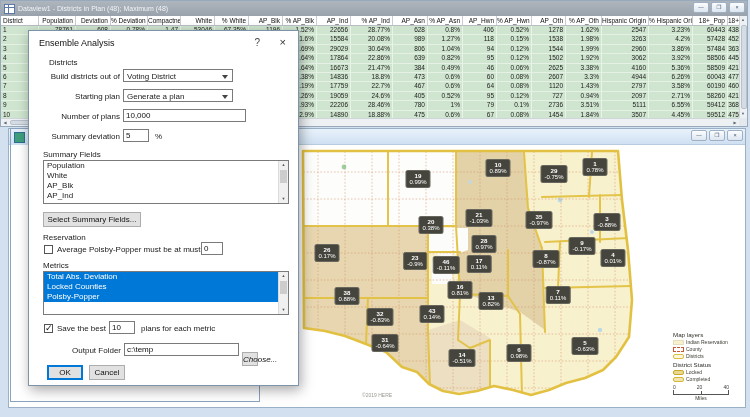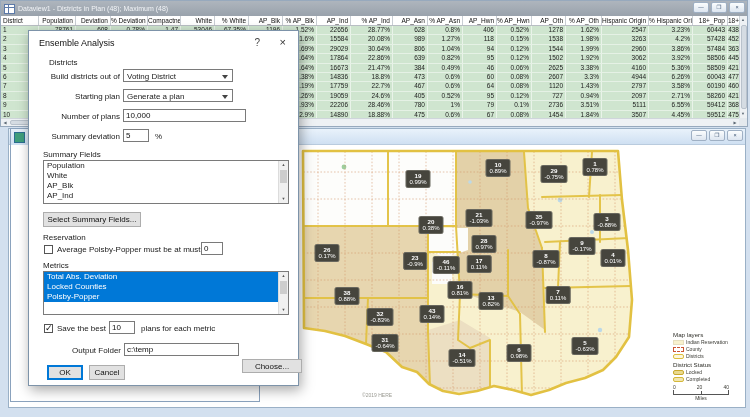--- a/index.html
+++ b/index.html
@@ -593,19 +593,19 @@
       </div>
     </div>
 
     <span class="cb checked" id="cb-save" style="left:15px;top:293px;"></span>
     <div class="lbl-l" style="left:28px;top:293px;">Save the best</div>
     <input class="tb" style="left: 80px; top: 290px; width: 26px;" value="10">
     <div class="lbl-l" style="left:112px;top:293px;">plans for each metric</div>
 
     <div class="lbl" style="left:20px;top:315px;width:72px;">Output Folder</div>
     <input class="tb" style="left: 95px; top: 312px; width: 115px;" value="c:\temp">
-    <div class="btn" style="left:213px;top:328px;width:60px;height:14px;line-height:13px;">Choose...</div>
+    <div class="btn" style="left:213px;top:321px;width:16px;height:14px;line-height:13px;font-style:italic;">Choose...</div>
 
     <div class="btn focus" style="left:18px;top:334px;width:36px;height:15px;line-height:14px;">OK</div>
     <div class="btn" style="left:60px;top:334px;width:36px;height:15px;line-height:14px;">Cancel</div>
   </div>
 
 </div>
 
 </body></html>

